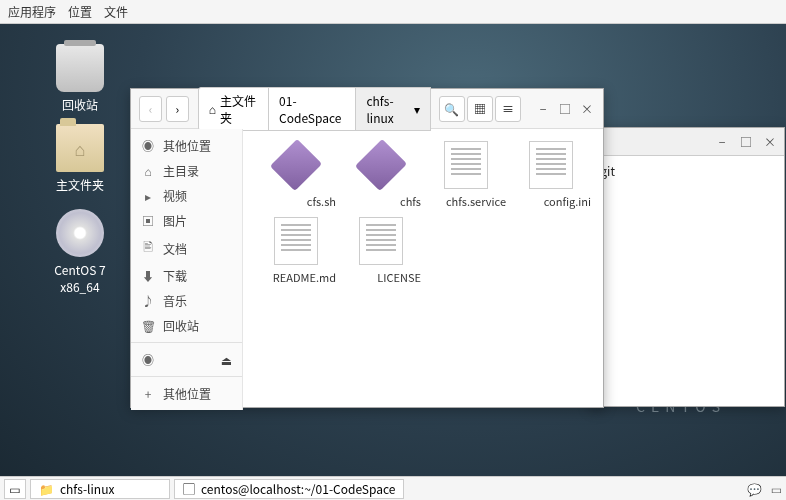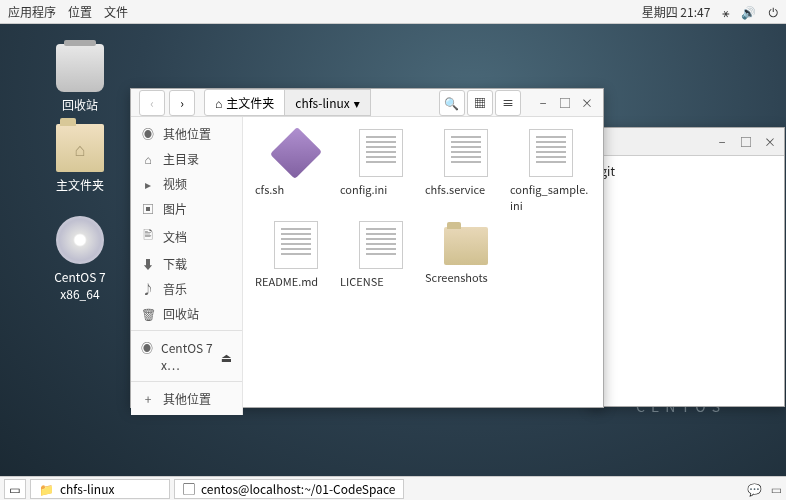--- a/index.html
+++ b/index.html
@@ -10,21 +10,21 @@
 .desktop{position:absolute;top:24px;left:0;right:0;bottom:24px;text-decoration:underline;}
 .desktop-icon{position:absolute;width:80px;text-align:center;color:#fff;font-size:11px;}
 .desktop-icon .ico{width:48px;height:48px;margin:0 auto 4px;}
 .trash{left:40px;top:20px;}
 .trash .ico{background:linear-gradient(#e8e8e8,#c0c0c0);border-radius:4px 4px 8px 8px;position:relative;}
 .trash .ico:before{content:"";position:absolute;top:-4px;left:8px;right:8px;height:6px;background:#aaa;border-radius:2px;}
 .home{left:40px;top:100px;}
 .home .ico{background:linear-gradient(#f0e0c0,#d8c898);border-radius:2px;position:relative;}
 .home .ico:before{content:"";position:absolute;top:-6px;left:4px;width:16px;height:8px;background:#d8c898;border-radius:2px 2px 0 0;}
 .home .ico:after{content:"⌂";position:absolute;top:50%;left:50%;transform:translate(-50%,-50%);font-size:18px;color:#a89870;}
-.disc{left:40px;top:192px;}
+.disc{left:40px;top:185px;}
 .disc .ico{background:radial-gradient(circle,#fff 15%,#e0e0e0 20%,#c0c0d0 60%,#e0e0e8 100%);border-radius:50%;}
 .centos-logo{position:absolute;right:60px;bottom:60px;color:#7a8a94;font-size:14px;letter-spacing:6px;}
 .centos-logo:before{content:"✦";display:block;font-size:24px;text-align:center;letter-spacing:0;margin-bottom:4px;}
 .window{position:absolute;background:#fff;border:1px solid #aaa;box-shadow:0 3px 12px rgba(0,0,0,.3);}
 .terminal{left:590px;top:103px;width:195px;height:280px;}
 .term-tb{height:28px;background:#f0f0f0;border-bottom:1px solid #ccc;display:flex;justify-content:flex-end;align-items:center;padding:0 6px;gap:8px;}
 .term-body{padding:6px;font-family:monospace;font-size:11px;color:#222;}
 .fm{left:130px;top:64px;width:474px;height:320px;display:flex;flex-direction:column;}
 .fm-tb{height:40px;background:#f7f7f7;border-bottom:1px solid #ddd;display:flex;align-items:center;padding:0 8px;gap:4px;}
 .nav-btn{width:26px;height:26px;border:1px solid #ccc;background:#fff;display:flex;align-items:center;justify-content:center;border-radius:3px;cursor:pointer;}
@@ -37,21 +37,21 @@
 .tb-btns{display:flex;gap:2px;}
 .win-btns{display:flex;gap:6px;margin-left:10px;}
 .win-btn{width:16px;height:16px;display:flex;align-items:center;justify-content:center;cursor:pointer;color:#555;}
 .fm-body{flex:1;display:flex;}
 .sidebar{width:112px;background:#fafafa;border-right:1px solid #e5e5e5;padding:4px 0;}
 .sb-item{display:flex;align-items:center;gap:8px;padding:4px 10px;cursor:pointer;color:#444;}
 .sb-item .i{width:14px;text-align:center;color:#666;}
 .sb-sep{height:1px;background:#e0e0e0;margin:4px 0;}
 .sb-item.eject{justify-content:space-between;}
 .files{flex:1;padding:12px;display:grid;grid-template-columns:repeat(4,1fr);gap:8px 4px;align-content:start;}
-.file{text-align:left;cursor:pointer;}
+.file{text-align:right;cursor:pointer;}
 .file .fico{width:44px;height:48px;margin:0 auto 4px;}
 .fico.txt{background:#fff;border:1px solid #ccc;position:relative;}
 .fico.txt:before{content:"";position:absolute;top:6px;left:6px;right:6px;height:2px;background:#bbb;box-shadow:0 5px #bbb,0 10px #bbb,0 15px #bbb,0 20px #bbb,0 25px #bbb;}
 .fico.exec{background:linear-gradient(135deg,#b090d0,#8060a0);border-radius:4px;transform:rotate(45deg) scale(.8);}
 .fico.folder{background:linear-gradient(#e8d8b8,#d0c090);border-radius:2px;position:relative;margin-top:6px;height:38px;}
 .fico.folder:before{content:"";position:absolute;top:-5px;left:3px;width:14px;height:7px;background:#d0c090;border-radius:2px 2px 0 0;}
 .file-name{font-size:11px;color:#333;word-break:break-all;}
 .taskbar{position:absolute;bottom:0;left:0;right:0;height:24px;background:#f5f5f5;border-top:1px solid #ccc;display:flex;align-items:center;padding:0 4px;gap:4px;}
 .task-btn{height:20px;padding:0 8px;border:1px solid #ccc;background:#fff;display:flex;align-items:center;gap:6px;font-size:11px;cursor:pointer;min-width:140px;}
 .tray{margin-left:auto;display:flex;gap:8px;align-items:center;color:#555;}
@@ -59,26 +59,20 @@
 </style>
 </head>
 <body>
 
 <div class="topbar">
   <div class="topbar-left">
     <span>应用程序</span>
     <span>位置</span>
     <span>文件</span>
   </div>
-  <div class="topbar-right">
-    <span>星期四 21:47</span>
-    <span>⚹</span>
-    <span>🔊</span>
-    <span>⏻</span>
-  </div>
 </div>
 
 <div class="desktop">
   <div class="desktop-icon trash">
       <div class="ico"></div>
       <div>回收站</div>
     </div>
   <div class="desktop-icon home">
       <div class="ico"></div>
       <div>主文件夹</div>
@@ -100,20 +94,21 @@
 
   <div class="window fm">
     <div class="fm-tb">
       <div class="nav-btn disabled">‹</div>
       <div class="nav-btn">›</div>
       <div class="path-bar">
         <div class="path-seg">
             <span>⌂</span>
             <span>主文件夹</span>
           </div>
+        <div class="path-seg">01-CodeSpace</div>
         <div class="path-seg active">
             <span>chfs-linux</span> 
             <span>▾</span>
           </div>
       </div>
       <div class="tb-spacer"></div>
       <div class="tb-btns">
         <div class="nav-btn">🔍</div>
         <div class="nav-btn">▦</div>
         <div class="nav-btn">≡</div>
@@ -155,58 +150,53 @@
             <span>音乐</span>
           </div>
           <div class="sb-item">
             <span class="i">🗑</span>
             <span>回收站</span>
           </div>
           <div class="sb-sep"></div>
           <div class="sb-item eject">
             <span style="display:flex;gap:8px">
               <span class="i">◉</span>
-              <span>CentOS 7 x…</span>
             </span>
             <span>⏏</span>
           </div>
           <div class="sb-sep"></div>
           <div class="sb-item">
             <span class="i">+</span>
             <span>其他位置</span>
           </div>
         </div>
       <div class="files" id="files">
           <div class="file">
             <div class="fico exec"></div>
             <div class="file-name">cfs.sh</div>
           </div>
           <div class="file">
+            <div class="fico exec"></div>
+            <div class="file-name">chfs</div>
+          </div>
+          <div class="file">
+            <div class="fico txt"></div>
+            <div class="file-name">chfs.service</div>
+          </div>
+          <div class="file">
             <div class="fico txt"></div>
             <div class="file-name">config.ini</div>
           </div>
           <div class="file">
             <div class="fico txt"></div>
-            <div class="file-name">chfs.service</div>
-          </div>
-          <div class="file">
-            <div class="fico txt"></div>
-            <div class="file-name">config_sample.ini</div>
-          </div>
-          <div class="file">
-            <div class="fico txt"></div>
             <div class="file-name">README.md</div>
           </div>
           <div class="file">
             <div class="fico txt"></div>
             <div class="file-name">LICENSE</div>
-          </div>
-          <div class="file">
-            <div class="fico folder"></div>
-            <div class="file-name">Screenshots</div>
           </div>
         </div>
     </div>
   </div>
 </div>
 
 <div class="taskbar">
   <div class="start">▭</div>
   <div class="task-btn">
       <span>📁</span>

